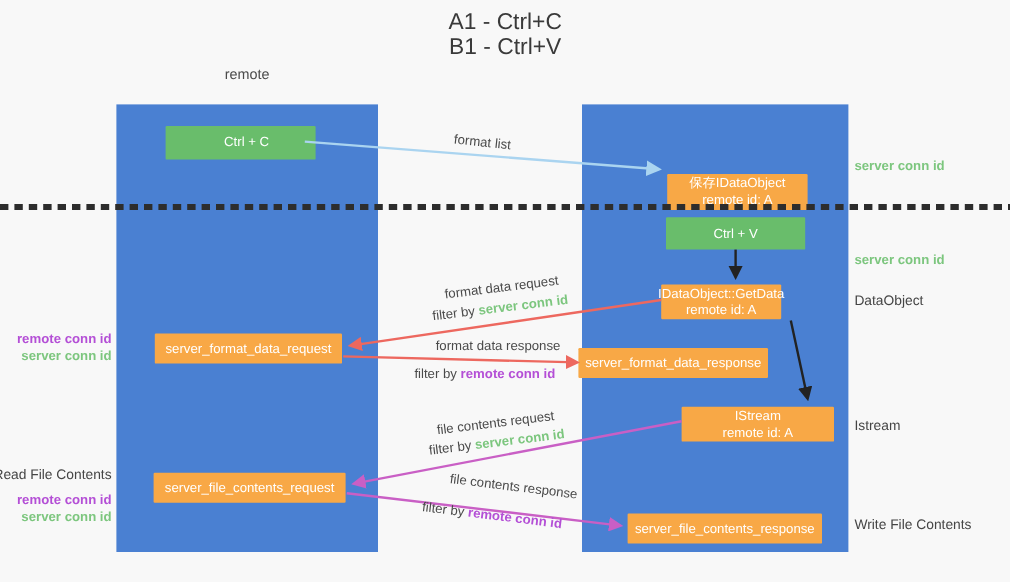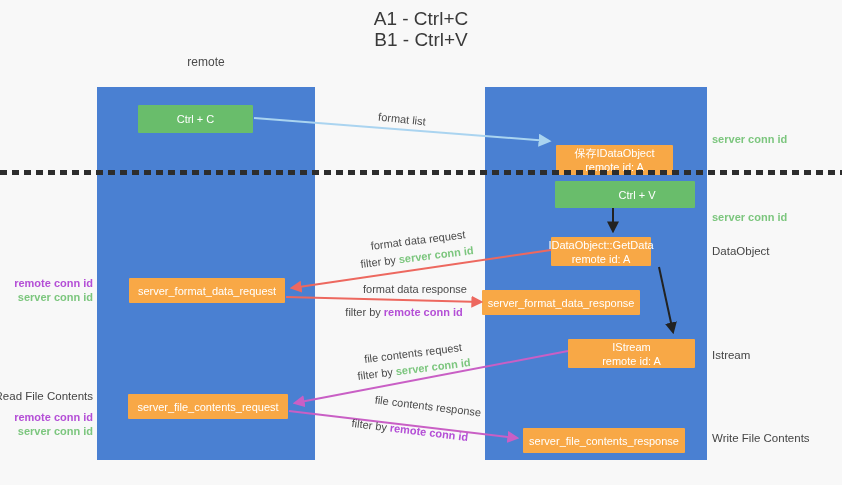--- a/index.html
+++ b/index.html
@@ -40,30 +40,30 @@
     <div>B1 - Ctrl+V</div>
   </div>
 
   <div class="col-header a">
     <div>remote</div>
   </div>
 
   <div class="column a"></div>
   <div class="column b"></div>
 
-  <div class="box green" style="left:138px;top:105px;width:115px;height:28px;">
+  <div class="box green" style="left:138px;top:105px;width:115px;height:28px;padding-left:10px;">
     <span>Ctrl + C</span>
   </div>
 
   <div class="box orange two-line" style="left:556px;top:145px;width:117px;height:30px;">
     <span>保存IDataObject</span>
     <span>remote id: A</span>
   </div>
 
-  <div class="box green" style="left:555px;top:181px;width:116px;height:27px;padding-left:24px;">
+  <div class="box green" style="left:555px;top:181px;width:116px;height:27px;">
     <span>Ctrl + V</span>
   </div>
 
   <div class="box orange two-line" style="left:551px;top:237px;width:100px;height:29px;">
     <span>IDataObject::GetData</span>
     <span>remote id: A</span>
   </div>
 
   <div class="box orange" style="left:129px;top:278px;width:156px;height:25px;">
     <span>server_format_data_request</span>

